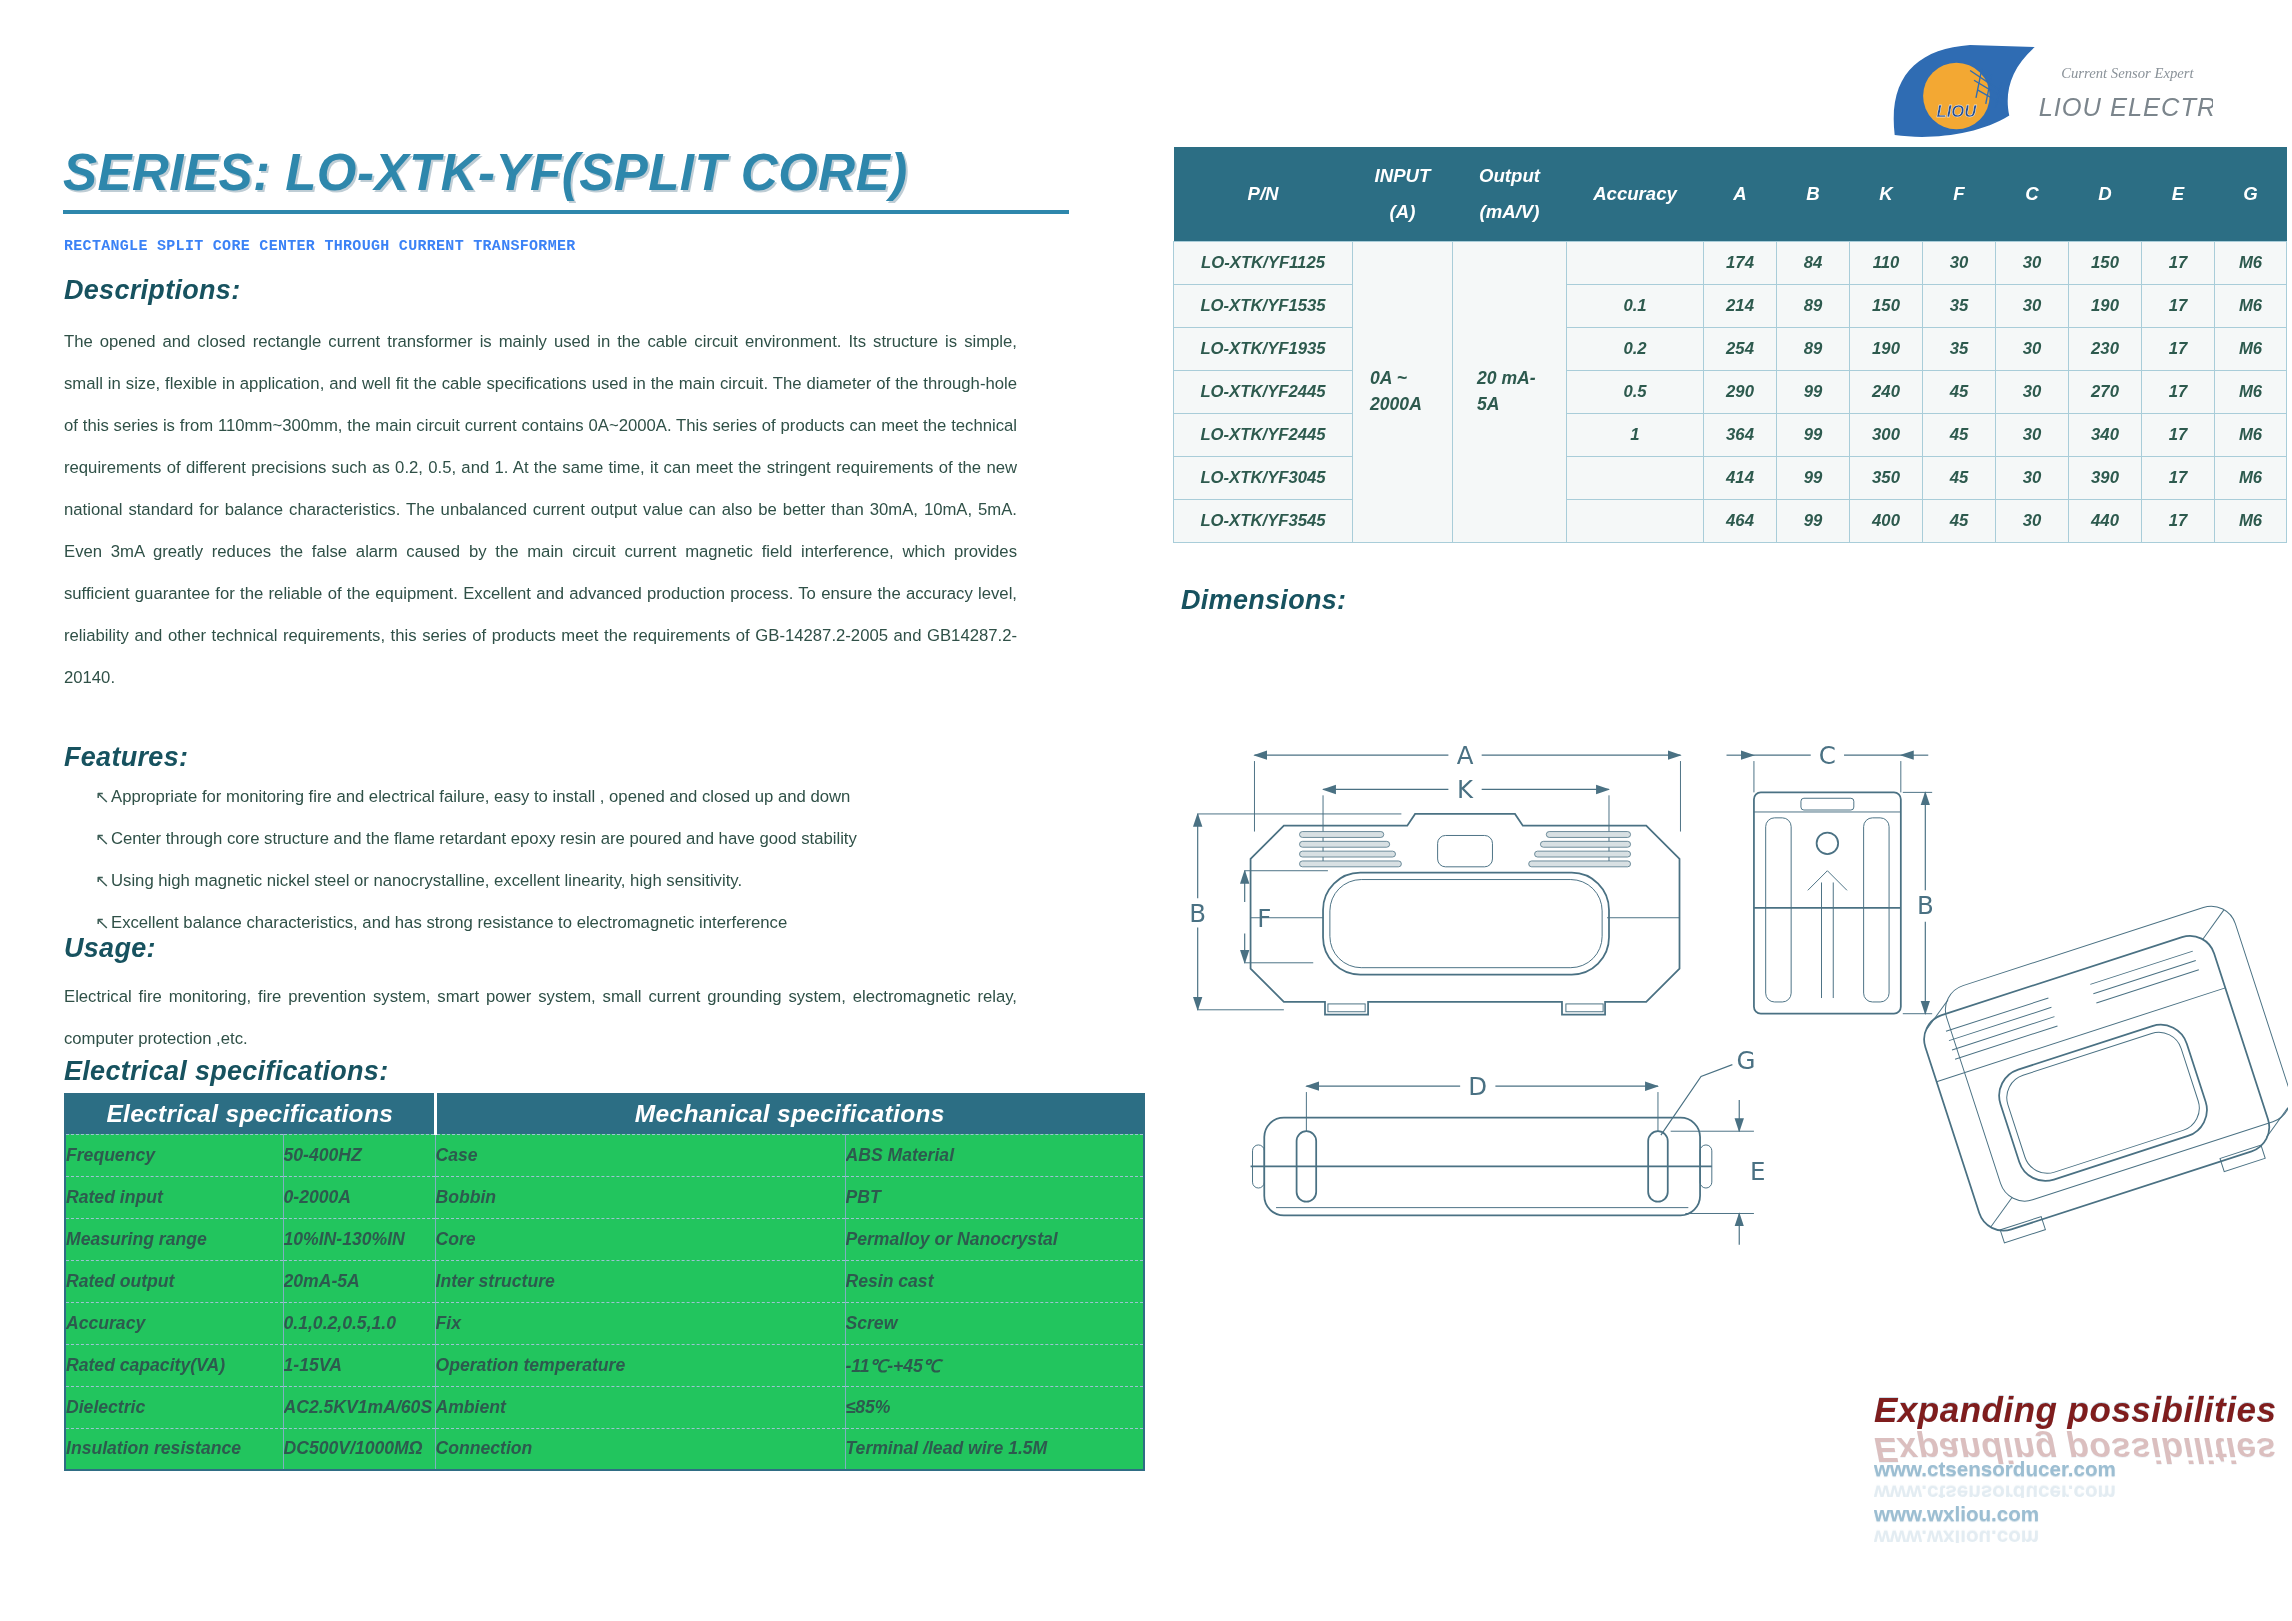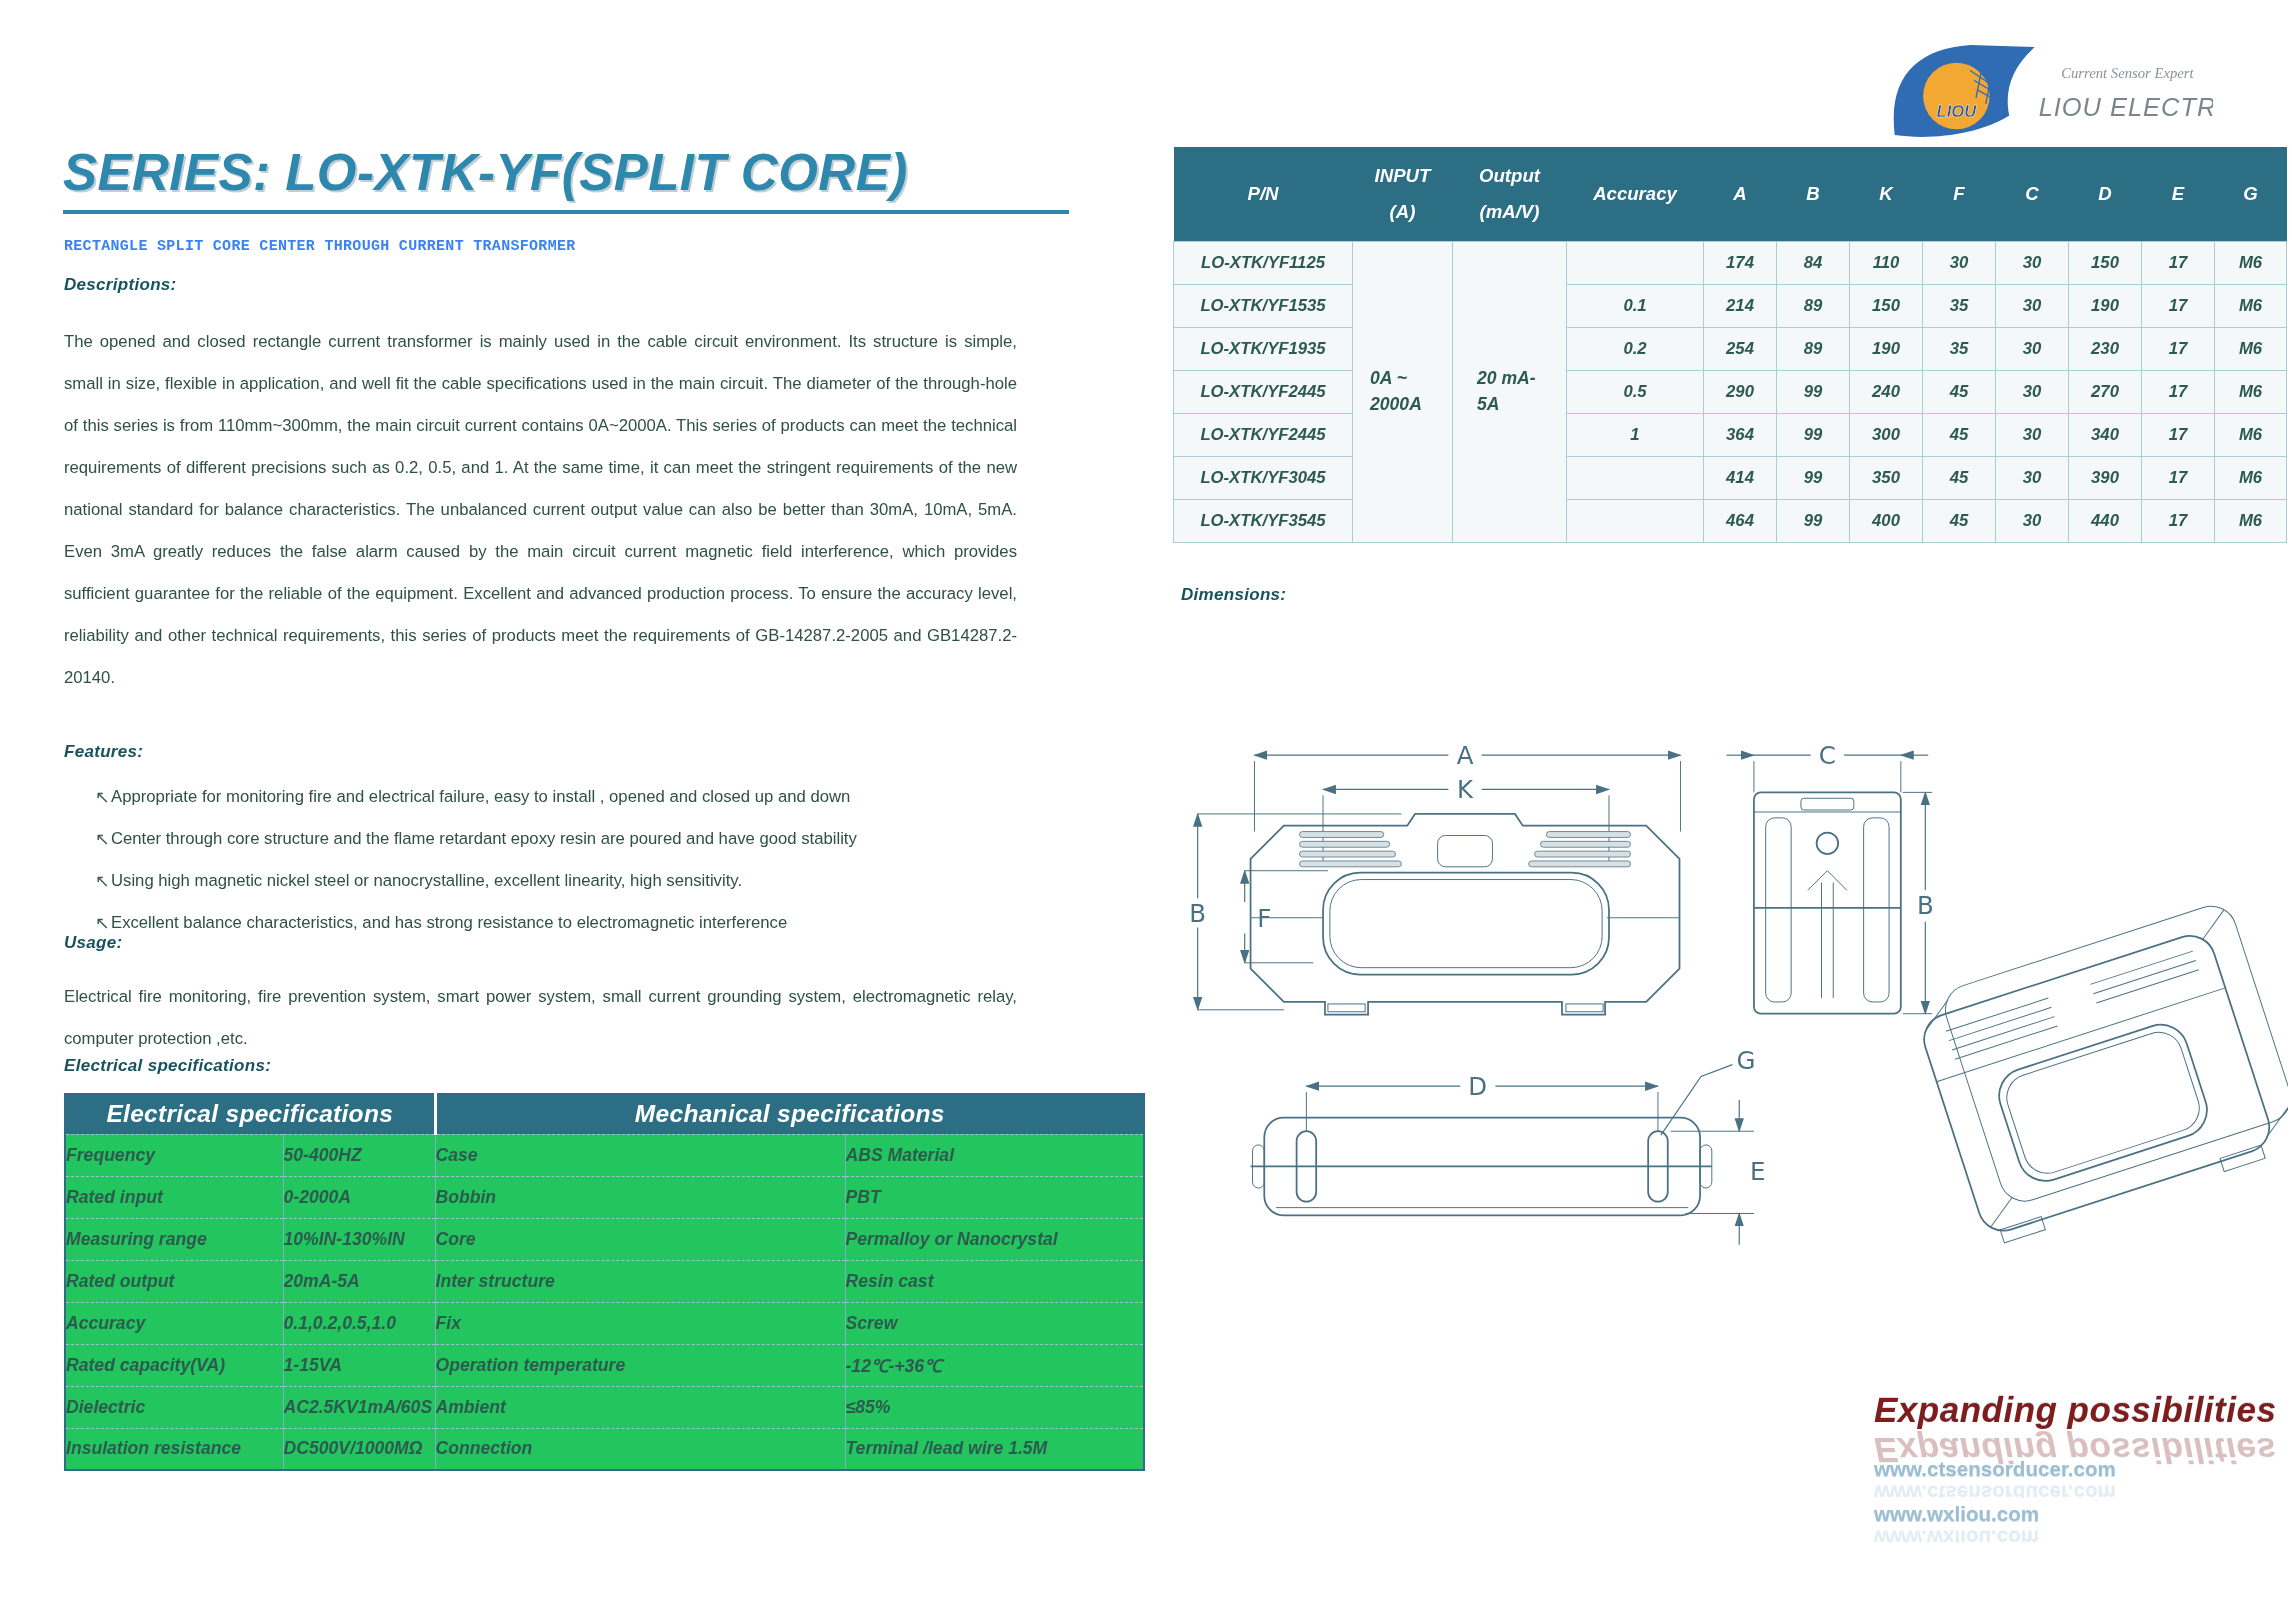--- a/index.html
+++ b/index.html
@@ -10,21 +10,21 @@
   html,body{background:#fff}
   body{width:2293px;height:1621px;position:relative;font-family:"Liberation Sans",sans-serif;overflow:hidden}
   .abs{position:absolute}
 
   
   #title{left:63px;top:143px;width:1006px;font-style:italic;font-weight:900;font-size:51px;
     color:var(--accent);letter-spacing:0.5px;padding-bottom:7.8px;border-bottom:4.9px solid var(--accent);
     text-shadow:2px 2px 0 rgba(25,75,105,.28);white-space:nowrap}
   #subtitle{left:64px;top:238px;font-family:Liberation Mono, monospace;font-weight:bold;font-size:15px;
     color:#3b82f6;letter-spacing:0.3px}
-  .sec-h{font-style:italic;font-weight:bold;font-size:17px;color:#17525f;letter-spacing:0.3px}
+  .sec-h{font-style:italic;font-weight:bold;font-size:27px;color:#17525f;letter-spacing:0.3px}
   #desc-h{left:64px;top:275px}
   #desc-body{left:64px;top:321px;width:953px;font-size:16.7px;line-height:42px;text-align:justify;color:var(--body-text)}
   #feat-h{left:64px;top:742px}
   #features-list{left:64px;top:776px;width:961px}
   .feature-item{display:flex;line-height:42px;font-size:16.7px;color:var(--body-text)}
   .feature-item .bullet{width:47px;padding-left:31px;font-size:17.6px;color:#3c5c55}
   #usage-h{left:64px;top:933px}
   #usage-body{left:64px;top:976px;width:953px;font-size:16.7px;line-height:42px;text-align:justify;color:var(--body-text)}
   #spec-h{left:64px;top:1056px}
 
@@ -146,21 +146,21 @@
       <tr>
         <td>Accuracy</td>
         <td>0.1,0.2,0.5,1.0</td>
         <td>Fix</td>
         <td>Screw</td>
       </tr>
       <tr>
         <td>Rated capacity(VA)</td>
         <td>1-15VA</td>
         <td>Operation temperature</td>
-        <td>-12℃-+36℃</td>
+        <td>-11℃-+45℃</td>
       </tr>
       <tr>
         <td>Dielectric</td>
         <td>AC2.5KV1mA/60S</td>
         <td>Ambient</td>
         <td>≤85%</td>
       </tr>
       <tr>
         <td>Insulation resistance</td>
         <td>DC500V/1000MΩ</td>

